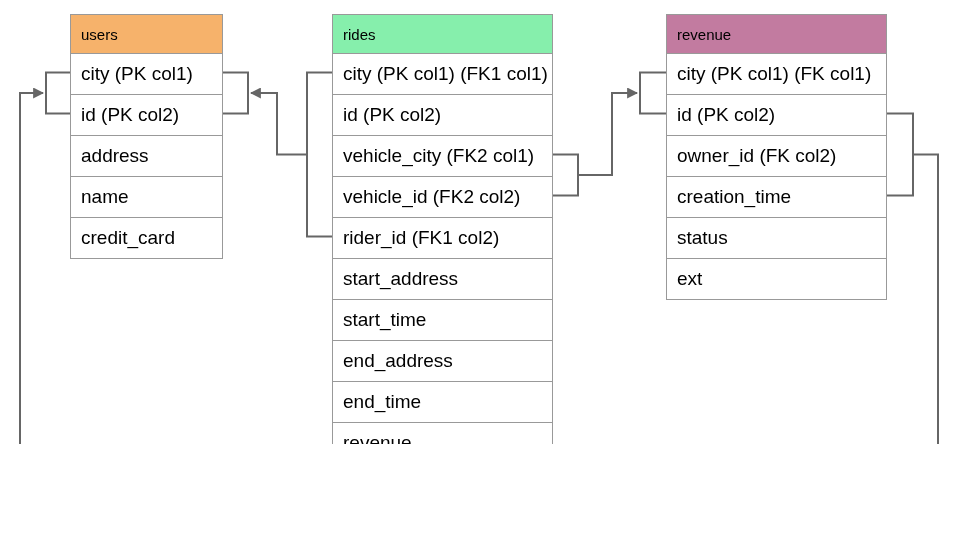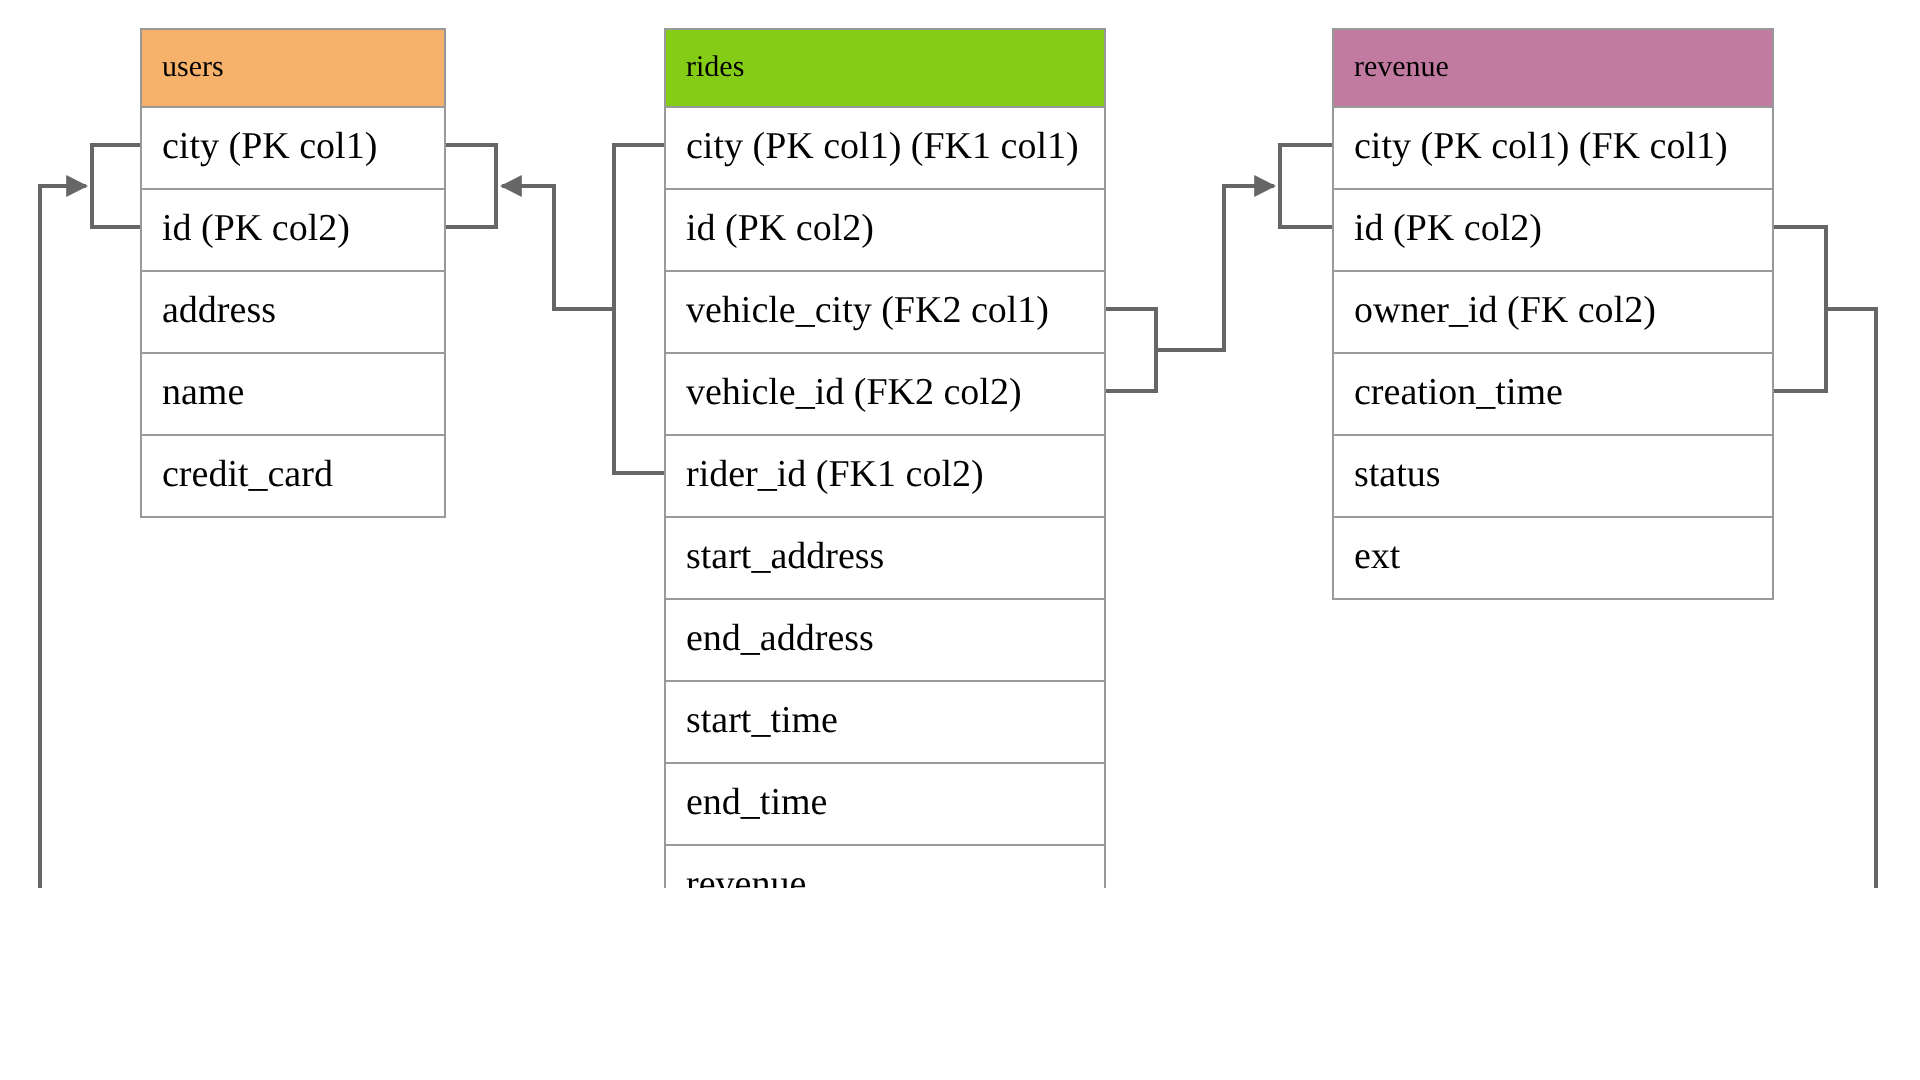--- a/index.html
+++ b/index.html
@@ -1,21 +1,21 @@
 <!DOCTYPE html>
 <html style="--line-color: #666666; --border-color: #999999;"><head>
 <meta charset="utf-8">
 <style>
   html, body { margin: 0; padding: 0; background: #ffffff; }
   .canvas {
     position: relative;
     width: 960px;
     height: 444px;
     background: #ffffff;
-    font-family: Liberation Serif, serif;
+    font-family: Liberation Sans, sans-serif;
     overflow: hidden;
   }
   .connectors {
     position: absolute;
     left: 0; top: 0;
     width: 960px; height: 540px;
   }
   .connector {
     stroke: var(--line-color, #666666);
     stroke-width: 2;
@@ -76,29 +76,29 @@
   <div class="er-table" style="left:70px; top:14px; width:151px;">
       <div class="tbl-header" style="background: rgb(246, 178, 107);">users</div>
       <div class="tbl-row">city (PK col1)</div>
       <div class="tbl-row">id (PK col2)</div>
       <div class="tbl-row">address</div>
       <div class="tbl-row">name</div>
       <div class="tbl-row">credit_card</div>
     </div>
 
   <div class="er-table" style="left:332px; top:14px; width:219px;">
-      <div class="tbl-header" style="background: #84cc16;">rides</div>
+      <div class="tbl-header" style="background: #86efac;">rides</div>
       <div class="tbl-row">city (PK col1) (FK1 col1)</div>
       <div class="tbl-row">id (PK col2)</div>
       <div class="tbl-row">vehicle_city (FK2 col1)</div>
       <div class="tbl-row">vehicle_id (FK2 col2)</div>
       <div class="tbl-row">rider_id (FK1 col2)</div>
       <div class="tbl-row">start_address</div>
+      <div class="tbl-row">start_time</div>
       <div class="tbl-row">end_address</div>
-      <div class="tbl-row">start_time</div>
       <div class="tbl-row">end_time</div>
       <div class="tbl-row">revenue</div>
     </div>
 
   <div class="er-table" style="left:666px; top:14px; width:219px;">
       <div class="tbl-header" style="background: rgb(194, 123, 160);">revenue</div>
       <div class="tbl-row">city (PK col1) (FK col1)</div>
       <div class="tbl-row">id (PK col2)</div>
       <div class="tbl-row">owner_id (FK col2)</div>
       <div class="tbl-row">creation_time</div>

